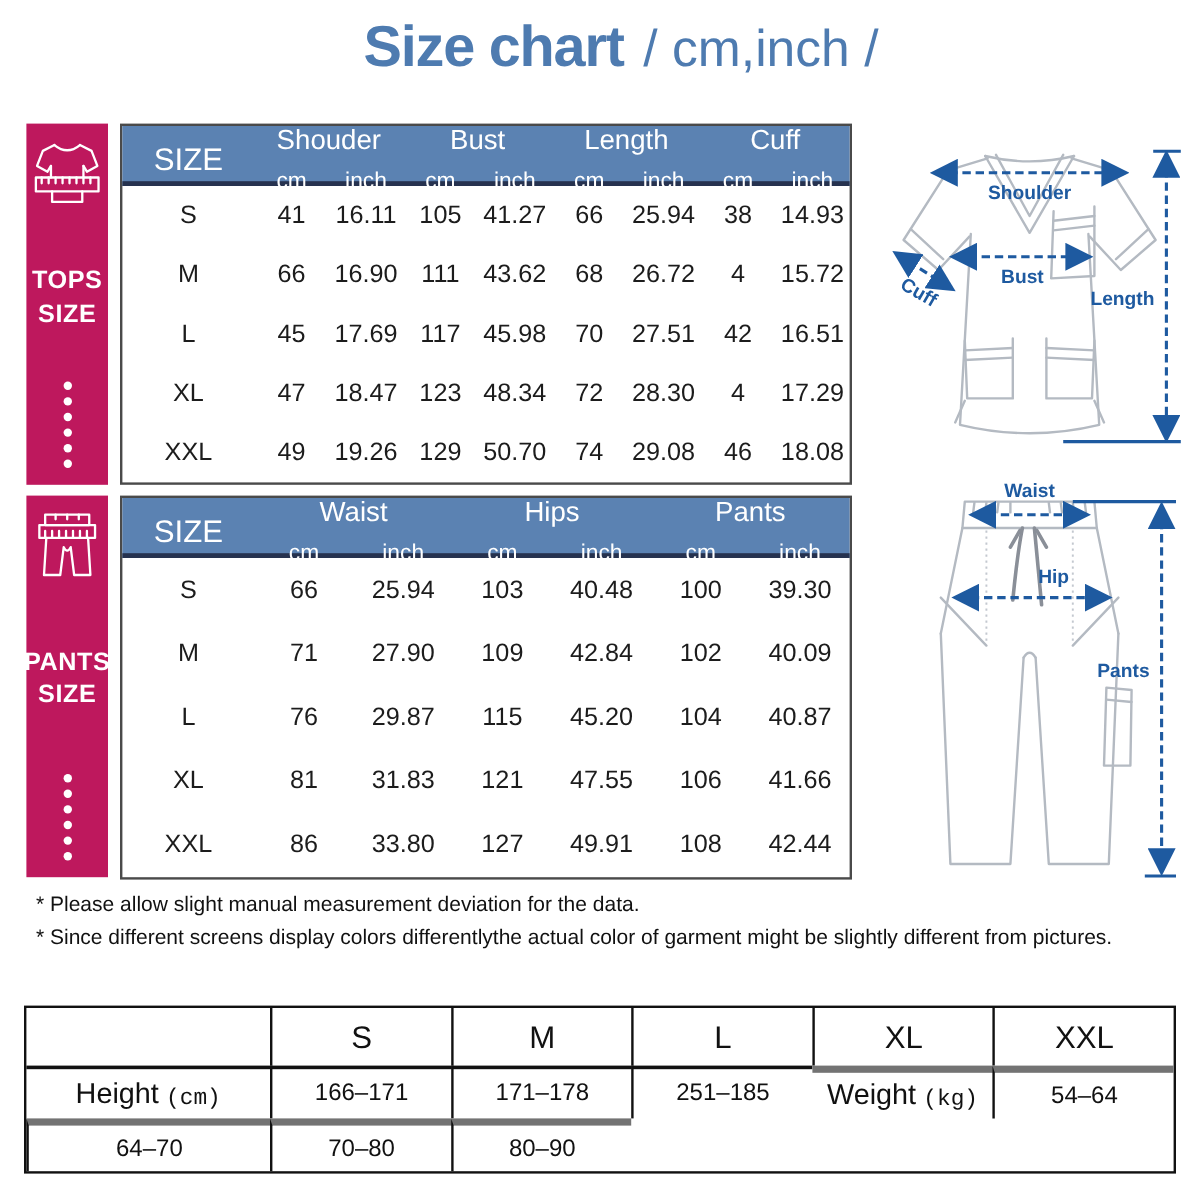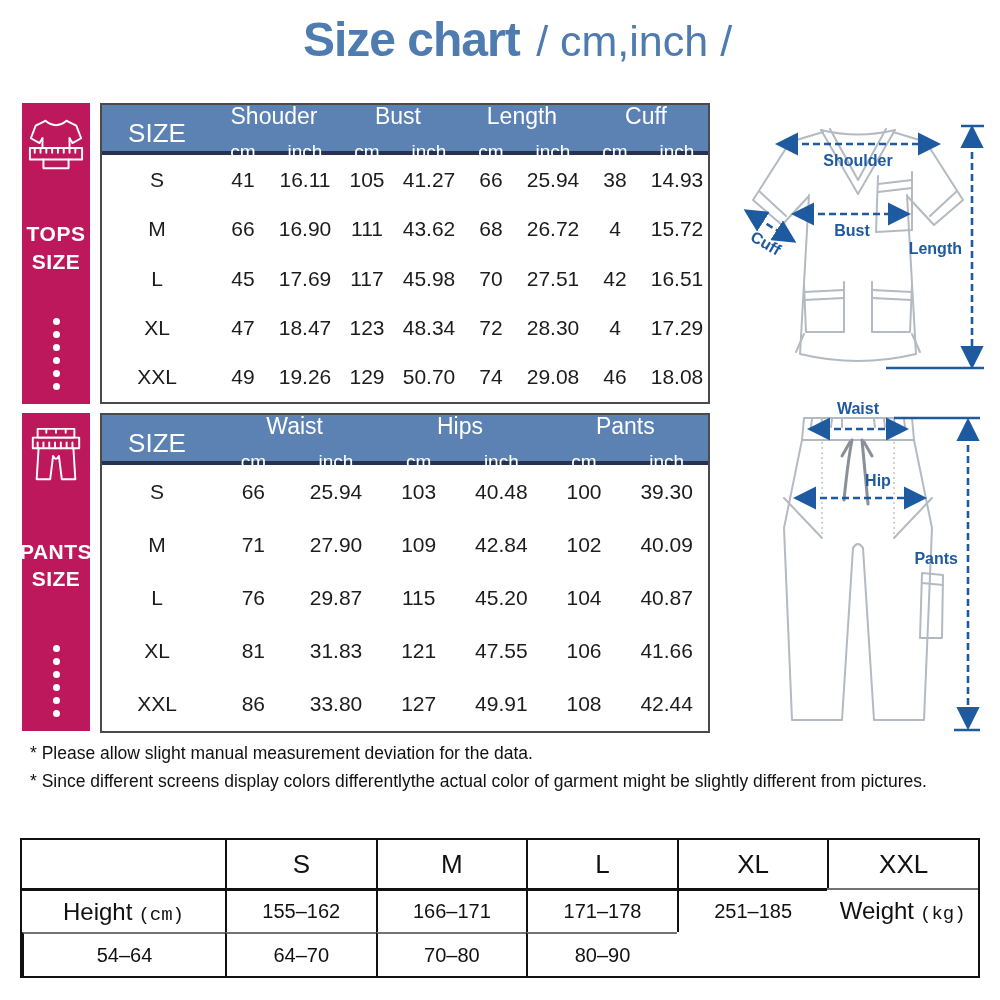--- a/index.html
+++ b/index.html
@@ -52,21 +52,21 @@
   .notes p{margin:0;padding-left:17px;text-indent:-17px;}
 
   
   .body-table{position:absolute;left:20px;top:838px;width:960px;height:140px;box-sizing:border-box;
               border:2px solid #111;display:grid;grid-template-columns:203px repeat(5,1fr);
               grid-template-rows:48px 1fr 1fr;color:#111;background:#fff;}
   .bt-cell{display:flex;align-items:center;justify-content:center;box-sizing:border-box;
            border-left:2px solid #111;}
   .bt-cell.c1{border-left:none;}
   .bt-cell.rt3{border-top:3px solid #111;}
-  .bt-cell.rt2{border-top:2px solid #737373;}
+  .bt-cell.rt2{border-top:6px solid #737373;}
   .bt-head{font-size:26px;}
   .bt-val{font-size:20px;}
   .bt-rowlabel{font-size:24px;font-weight:500;}
   .bt-rowunit{font-size:19px;font-weight:500;margin-left:6px;margin-top:6px;font-family:Liberation Mono, monospace;}
 </style>
 </head>
 <body>
 
 <div class="page">
 
@@ -383,21 +383,20 @@
     <div class="bt-cell bt-head">S</div>
     <div class="bt-cell bt-head">M</div>
     <div class="bt-cell bt-head">L</div>
     <div class="bt-cell bt-head">XL</div>
     <div class="bt-cell bt-head">XXL</div>
 
     <div class="bt-cell c1 rt3">
       <span class="bt-rowlabel">Height</span>
       <span class="bt-rowunit">(cm)</span>
     </div>
-    <div class="bt-cell rt3 bt-val">155–162</div>
     <div class="bt-cell rt3 bt-val">166–171</div>
     <div class="bt-cell rt3 bt-val">171–178</div>
     <div class="bt-cell rt3 bt-val">251–185</div>
 
     <div class="bt-cell c1 rt2">
       <span class="bt-rowlabel">Weight</span>
       <span class="bt-rowunit">(kg)</span>
     </div>
     <div class="bt-cell rt2 bt-val">54–64</div>
     <div class="bt-cell rt2 bt-val">64–70</div>

